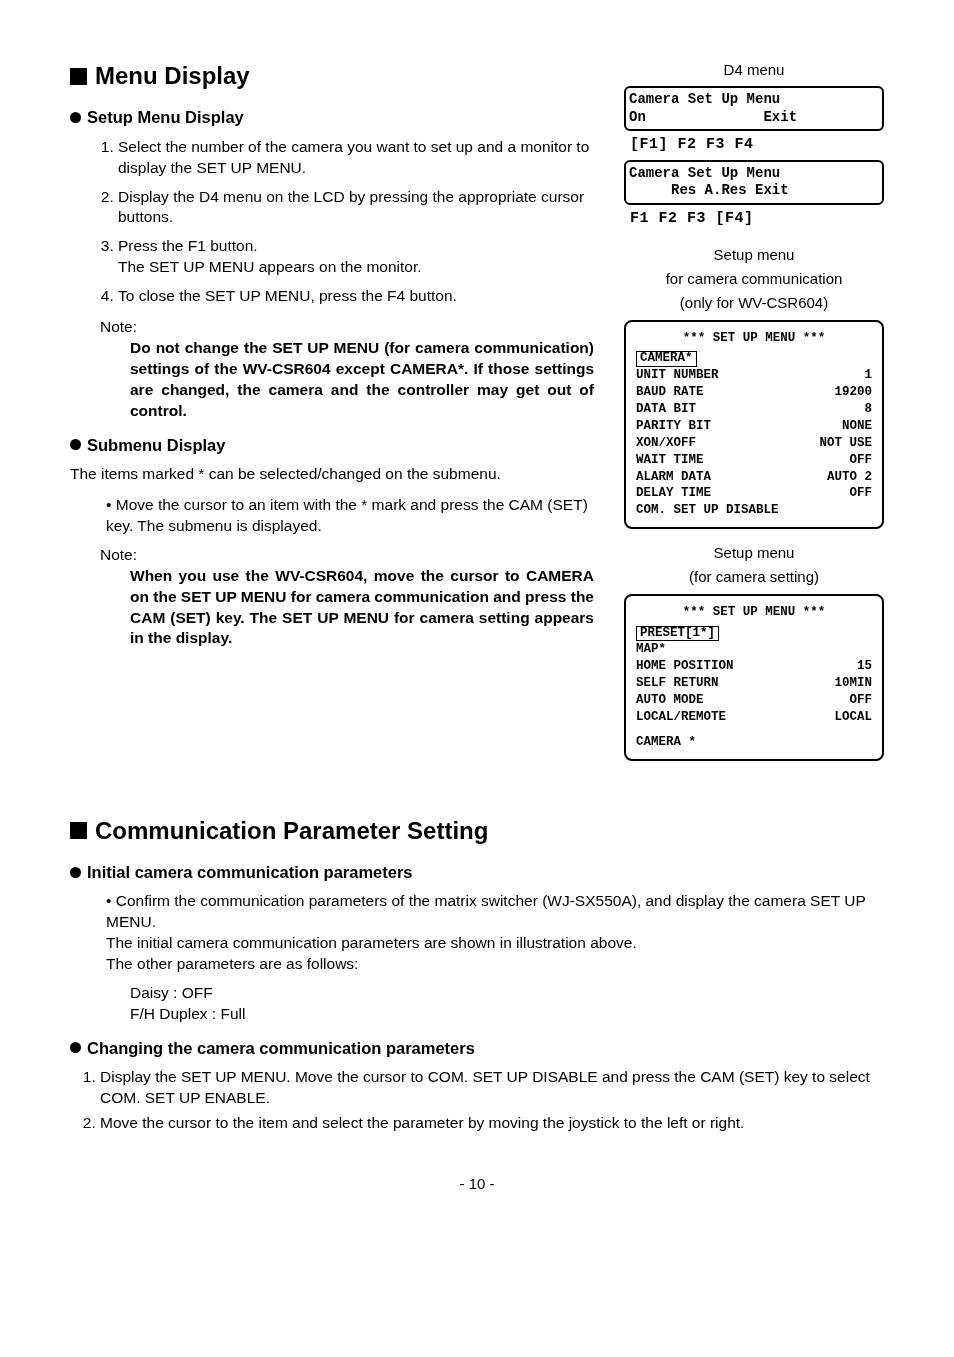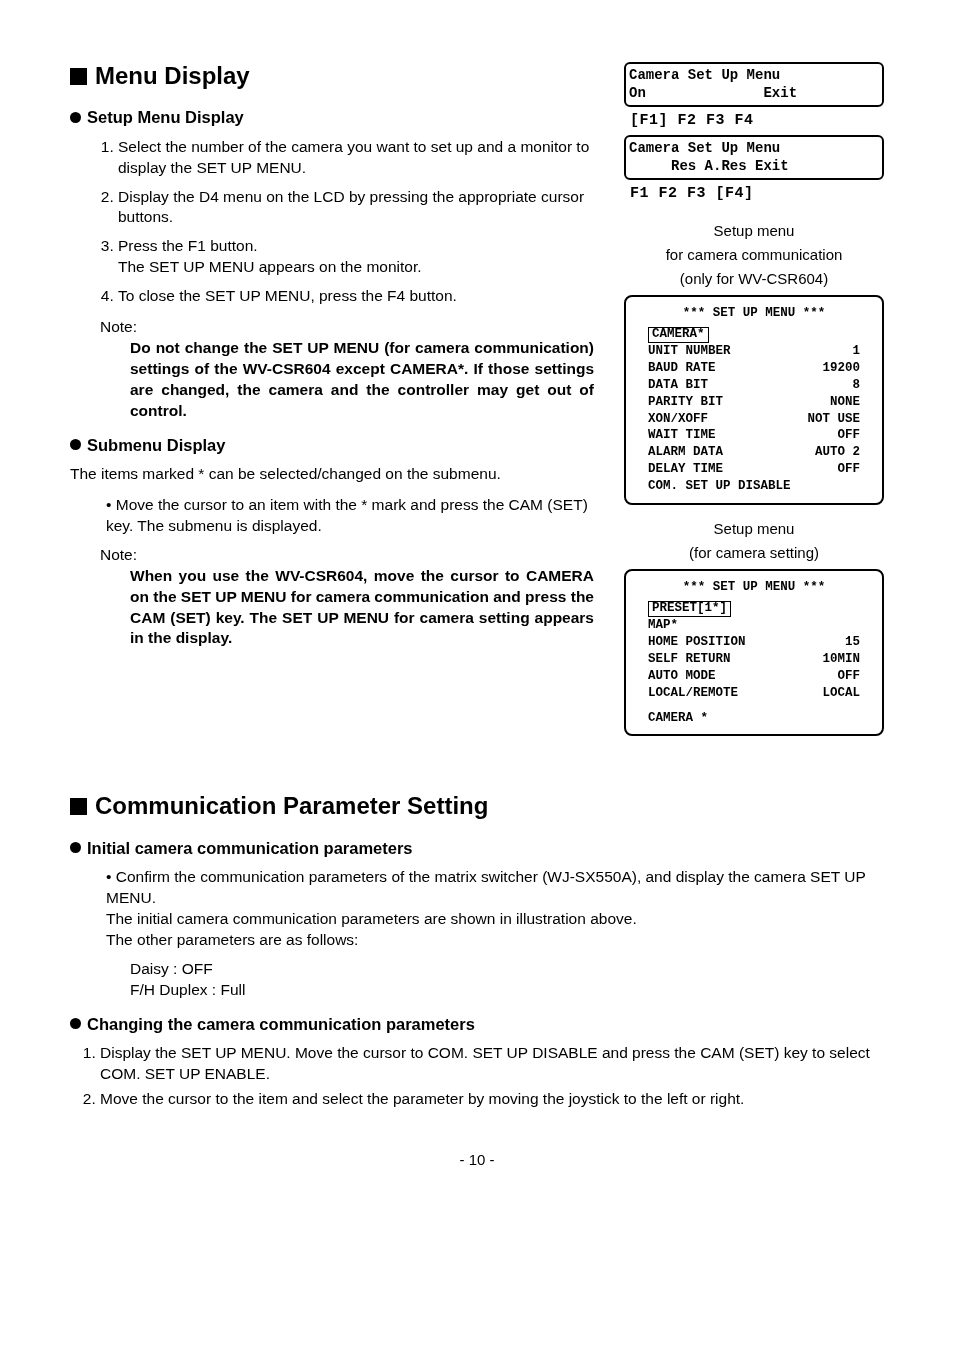--- a/index.html
+++ b/index.html
@@ -41,21 +41,21 @@
     white-space: pre;
     line-height:1.25;
   }
   .fkeys { font-family:"Courier New",monospace; font-weight:bold; font-size:15px; text-align:justify; padding:2px 6px; letter-spacing:0.5px; }
   .screenbox {
     border: 2px solid #000;
     border-radius: 8px;
     font-family: "Courier New", monospace;
     font-weight: bold;
     font-size: 12.5px;
-    padding: 8px 22px;
+    padding: 8px 10px;
     margin: 6px 0 14px 0;
     line-height:1.35;
   }
   .screenhdr { text-align:center; margin-bottom:4px; }
   .boxed { border:1.5px solid #000; display:inline-block; padding:0 3px; line-height:1.1; }
   .row { display:flex; justify-content:space-between; }
   .row .k { white-space:nowrap; }
   .row .v { white-space:nowrap; }
   .footer { text-align:center; margin-top:40px; font-size:15px; }
   .d4menu-label { text-align:center; font-size:15px; margin-bottom:6px; }
@@ -101,20 +101,21 @@
 
     <ul class="bullets">
       <li>Move the cursor to an item with the * mark and press the CAM (SET) key.  The submenu is displayed.</li>
     </ul>
 
     <div class="note-label">Note:</div>
     <div class="note-body">When you use the WV-CSR604, move the cursor to CAMERA on the SET UP MENU for camera communication and press the CAM (SET) key.  The SET UP MENU for camera setting appears in the display.</div>
   </div>
 
   <div class="right">
+    <div class="d4menu-label">D4 menu</div>
 
     <div class="block">
       <div class="d4box"><span>Camera Set Up Menu</span>
 <span>On              Exit</span></div>
       <div class="fkeys">[F1]  F2   F3   F4</div>
       <div class="d4box"><span>Camera Set Up Menu</span>
 <span>     Res A.Res Exit</span></div>
       <div class="fkeys"> F1   F2   F3  [F4]</div>
     </div>
 

